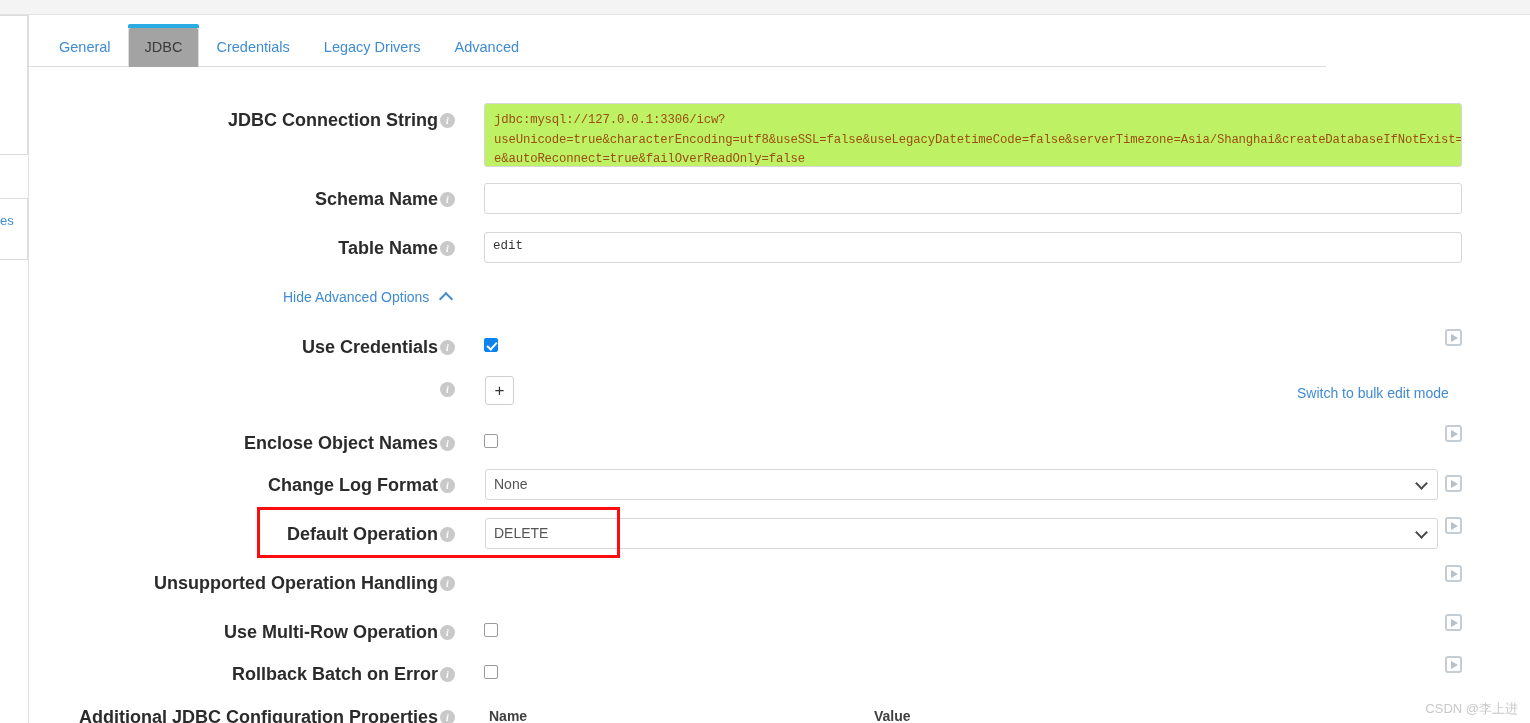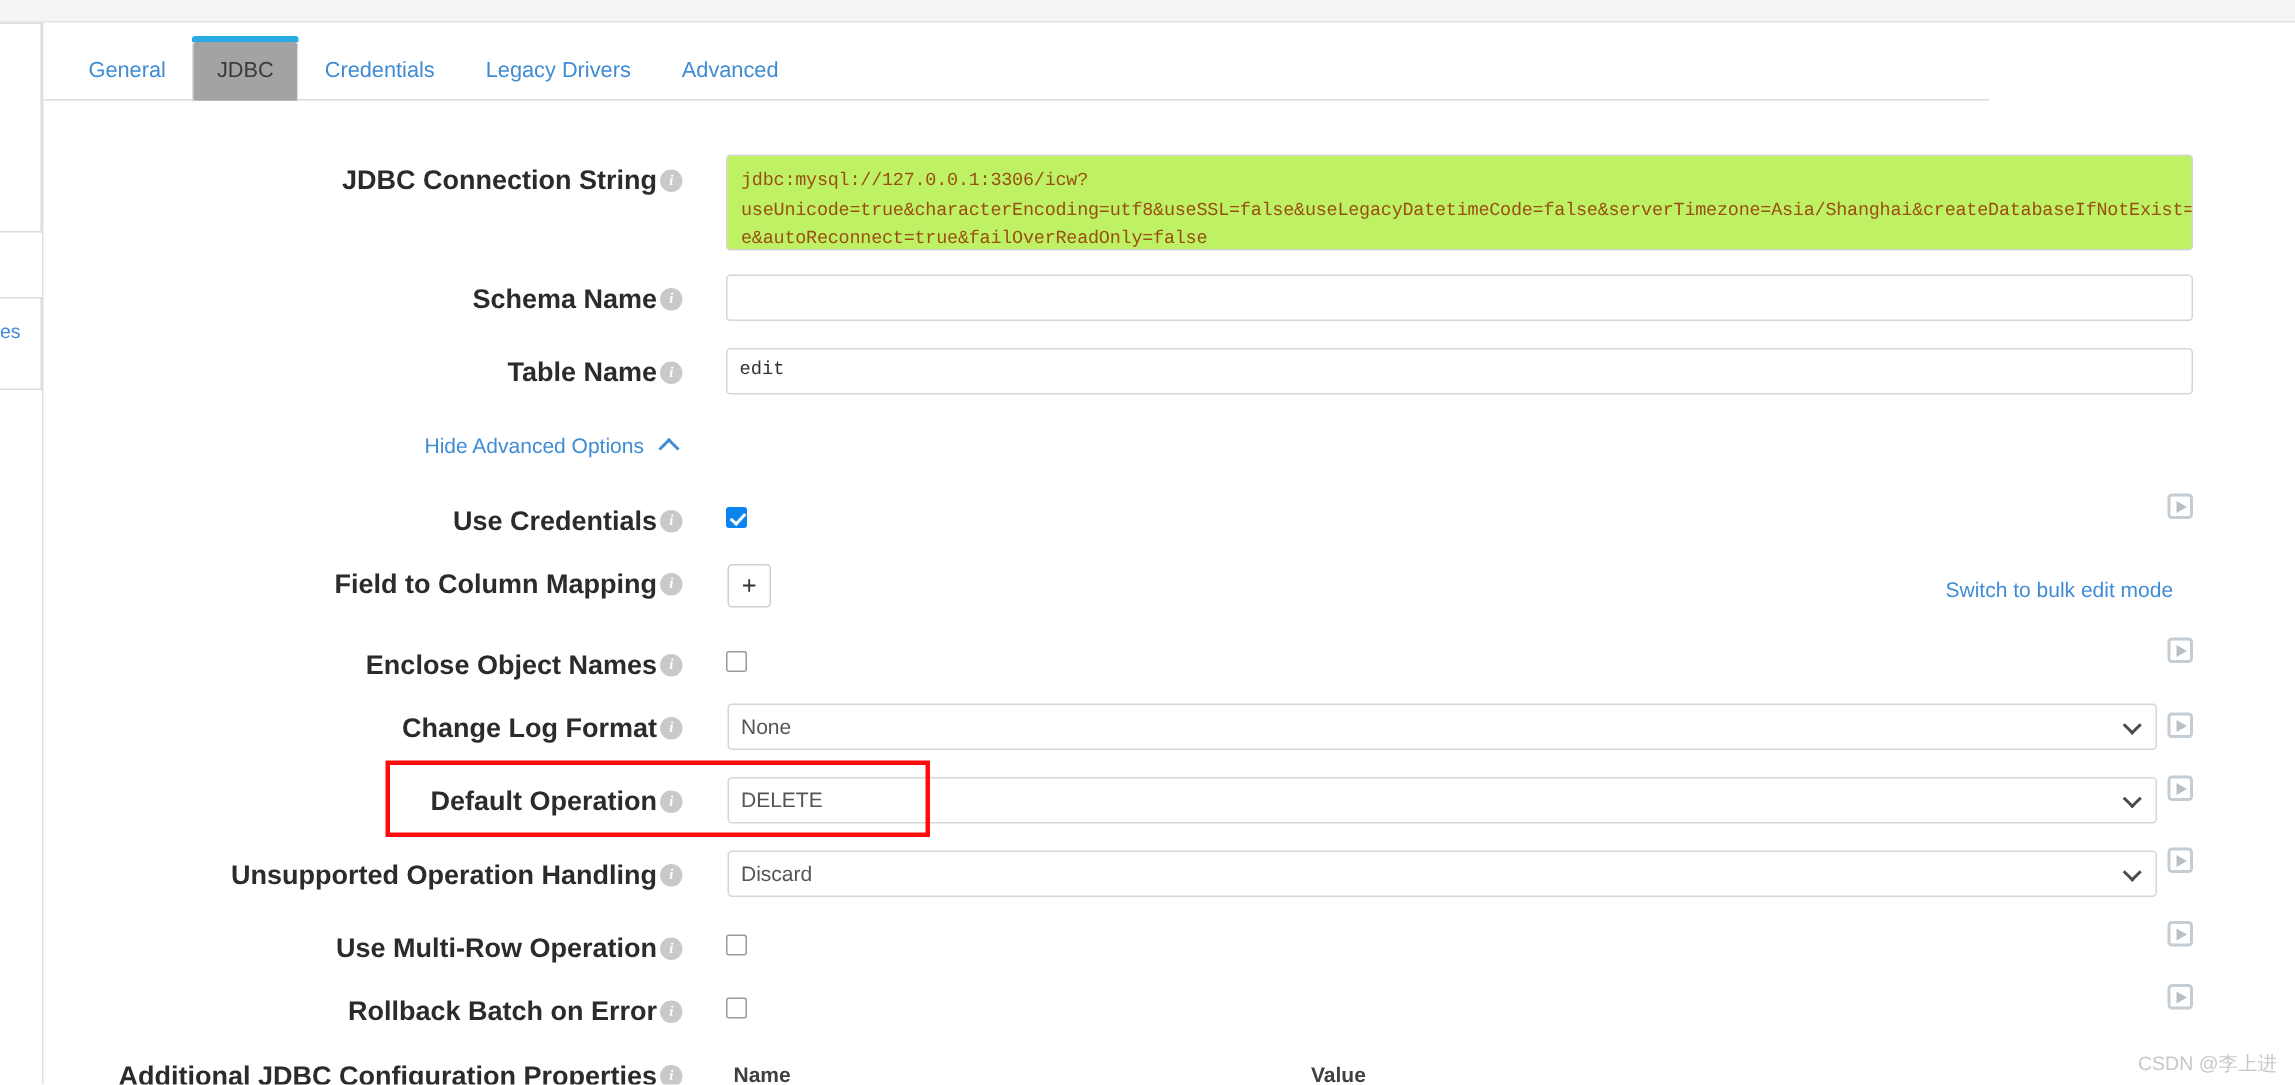--- a/index.html
+++ b/index.html
@@ -327,21 +327,20 @@
   <div class="chevup" style="left:440px; top:290px;"></div>
 
   <div class="row" style="top:336px;">
     <div class="label">Use Credentials</div>
     <div class="info-icon" style="left:440px;">i</div>
   </div>
   <div class="checkbox checked" style="left:484px; top:338px;"></div>
   <div class="playicon" style="left:1445px; top:329px;"></div>
 
   <div class="row" style="top:378px;">
-    <div class="label">Field to Column Mapping</div>
     <div class="info-icon" style="left:440px;">i</div>
   </div>
   <div class="plusbtn">+</div>
   <div class="bluelink" style="left:1297px; top:385px;">Switch to bulk edit mode</div>
 
   <div class="row" style="top:432px;">
     <div class="label">Enclose Object Names</div>
     <div class="info-icon" style="left:440px;">i</div>
   </div>
   <div class="checkbox" style="left:484px; top:434px;"></div>
@@ -365,24 +364,20 @@
     <span>DELETE</span>
     <span class="chev"></span>
   </div>
   <div class="playicon" style="left:1445px; top:517px;"></div>
   <div class="annotation"></div>
 
   <div class="row" style="top:572px;">
     <div class="label">Unsupported Operation Handling</div>
     <div class="info-icon" style="left:440px;">i</div>
   </div>
-  <div class="select" style="left:485px; top:567px; width:953px;">
-    <span>Discard</span>
-    <span class="chev"></span>
-  </div>
   <div class="playicon" style="left:1445px; top:565px;"></div>
 
   <div class="row" style="top:621px;">
     <div class="label">Use Multi-Row Operation</div>
     <div class="info-icon" style="left:440px;">i</div>
   </div>
   <div class="checkbox" style="left:484px; top:623px;"></div>
   <div class="playicon" style="left:1445px; top:614px;"></div>
 
   <div class="row" style="top:663px;">

